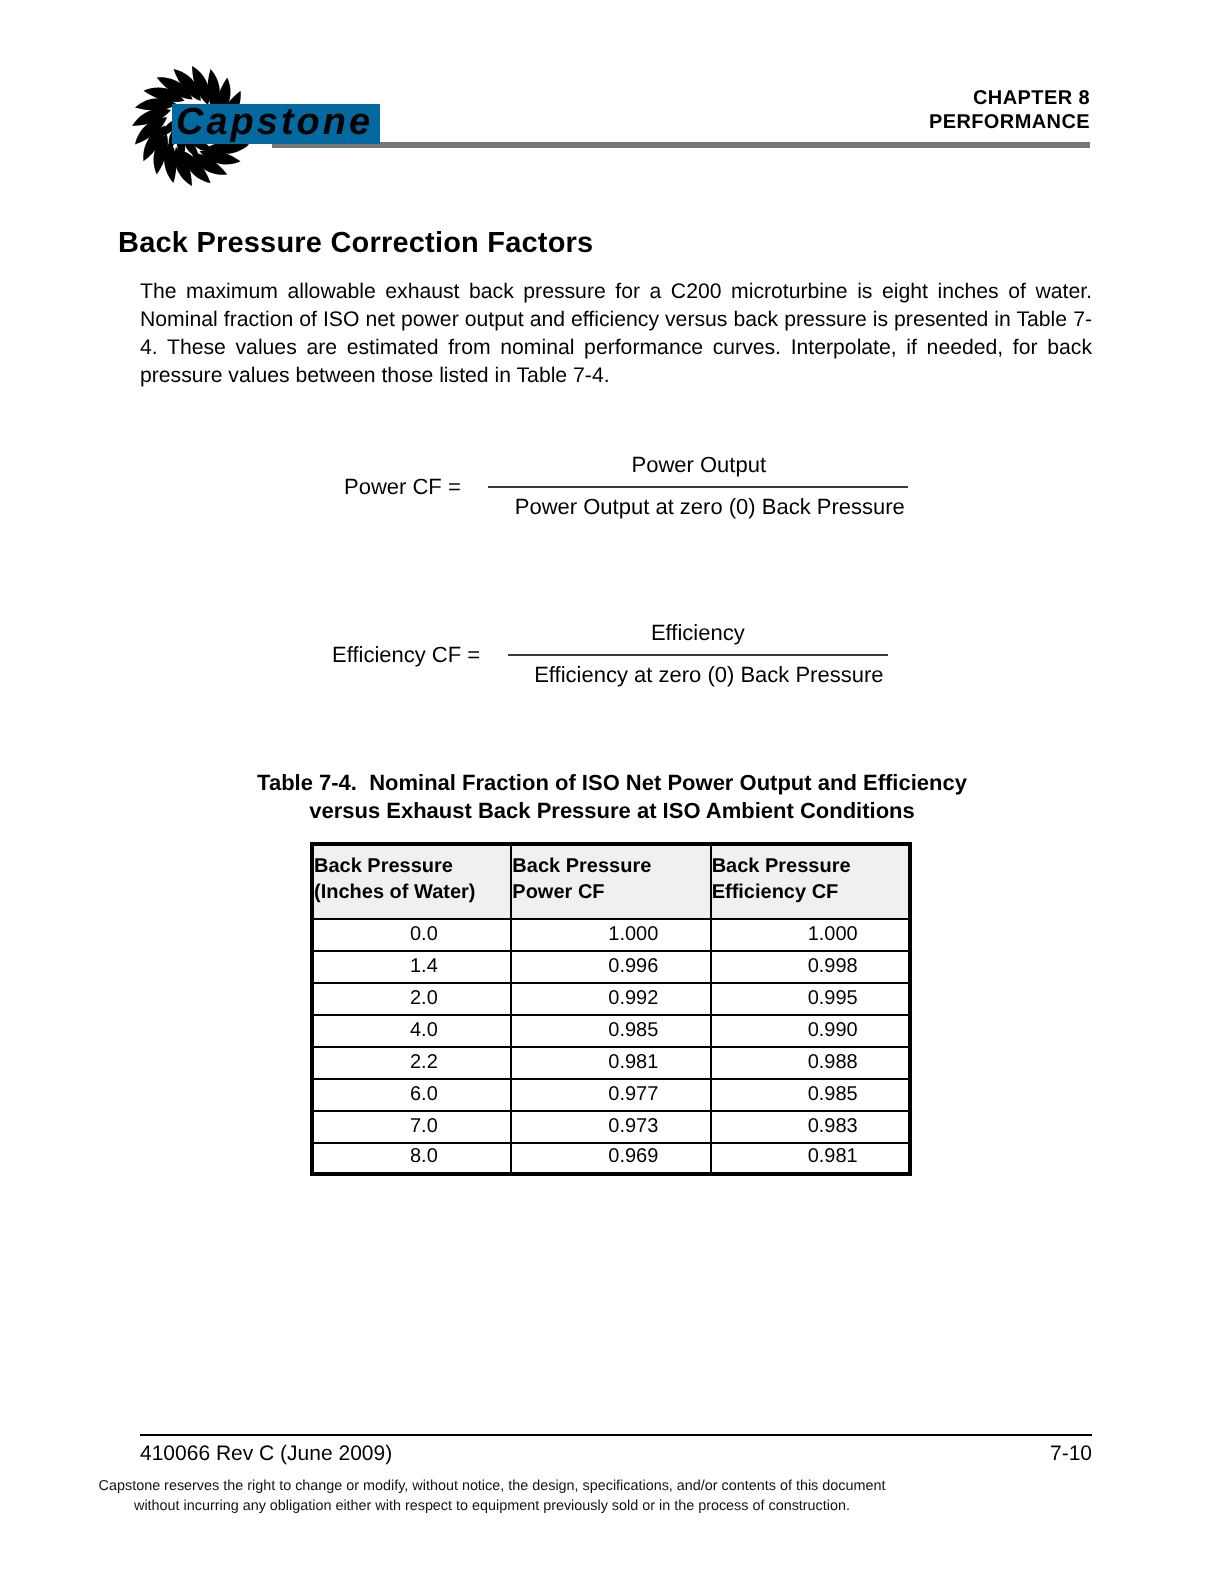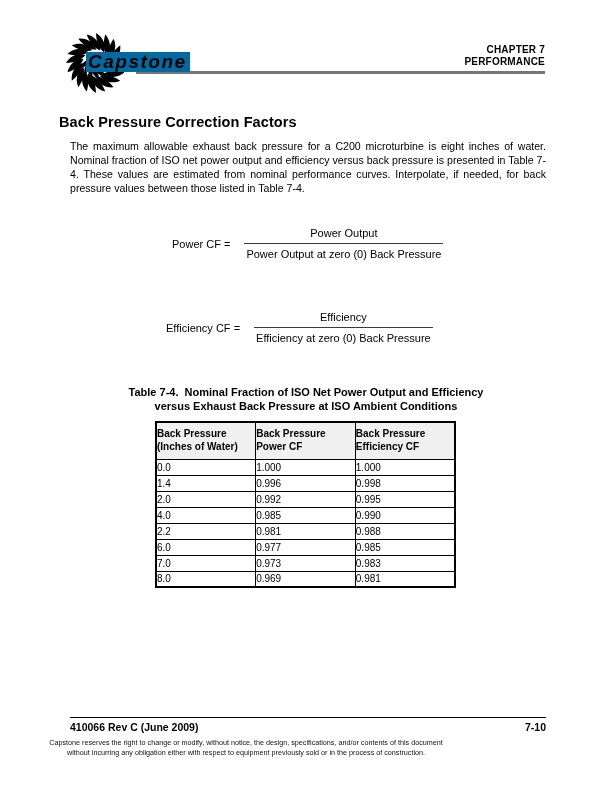--- a/index.html
+++ b/index.html
@@ -37,47 +37,47 @@
   }
   .para.p1 { top:139px; }
   .para.p2 { top:203px; text-align:left; }
 
   .formula { position:absolute; display:flex; align-items:center; font-size:11px; }
   .formula.f1 { left:172px; top:227px; }
   .formula.f2 { left:166px; top:311px; }
   .f-label { margin-right:14px; white-space:nowrap; }
   .fraction { display:inline-block; text-align:center; }
   .fraction .num { padding:0 12px 4px; border-bottom:1.4px solid #3a3a3a; }
-  .fraction .den { padding:4px 2px 0; white-space:nowrap; }
+  .fraction .den { padding:4px 2px 0; white-space:nowrap;margin-left:11px; }
 
   
   .tbl-caption {
     position:absolute; left:91px; top:386px; width:430px; text-align:center;
     font-size:11px; font-weight:bold; line-height:13.5px;
   }
   table.data {
     position:absolute; left:155px; top:421px; width:301px;
     border-collapse:collapse; font-size:10px;
     border:2px solid #000;
   }
   table.data th, table.data td {
     border:1px solid #000; text-align:left; vertical-align:middle;
   }
   table.data th {
     background:#f0f0f0; font-weight:bold; height:37px; line-height:12.5px;
     width:33.3%;
   }
-  table.data td { height:16px; font-weight:normal; }
+  table.data td { height:16px; font-weight:normal;padding-left:48px; }
 
   
   .footer-rule { position:absolute; left:70px; top:717px; width:476px; height:1.3px; background:#000; }
   .footer-row {
     position:absolute; left:70px; top:721px; width:476px;
     display:flex; justify-content:space-between;
-    font-size:10.5px; font-weight:bold;
+    font-size:10.5px; font-weight:normal;
   }
   .disclaimer {
     position:absolute; left:0; top:738px; width:492px; text-align:center;
     font-size:7.2px; line-height:9.5px; color:#111;
   }
 </style>
 </head>
 <body>
 
 <div class="page">
@@ -114,21 +114,21 @@
       <use href="#blade-in" transform="rotate(224)"></use>
       <use href="#blade-in" transform="rotate(252)"></use>
     </g>
   </svg>
 
   <div class="header-rule"></div>
 
   <div class="logo-word">Capstone</div>
 
   <div class="chapter-block">
-    <div>CHAPTER 7</div>
+    <div>CHAPTER 8</div>
     <div>PERFORMANCE</div>
   </div>
 
   <div class="doc-title">Back Pressure Correction Factors</div>
 
   <div class="para p1">The maximum allowable exhaust back pressure for a C200 microturbine is eight inches of water. Nominal fraction of ISO net power output and efficiency versus back pressure is presented in Table 7-4. These values are estimated from nominal performance curves. Interpolate, if needed, for back pressure values between those listed in Table 7-4.</div>
 
   <div class="formula f1">
     <span class="f-label">Power CF =</span>
     <span class="fraction">

